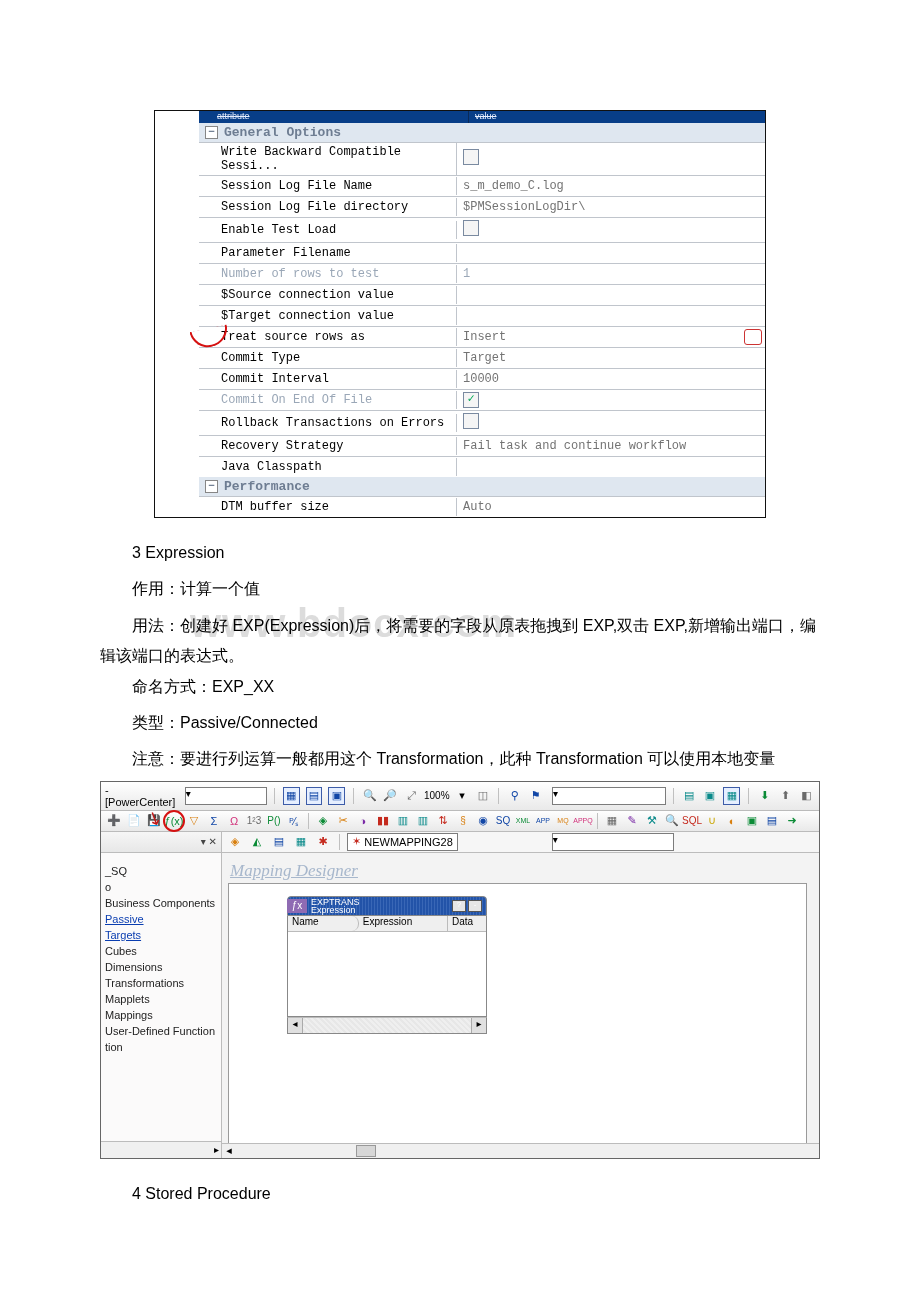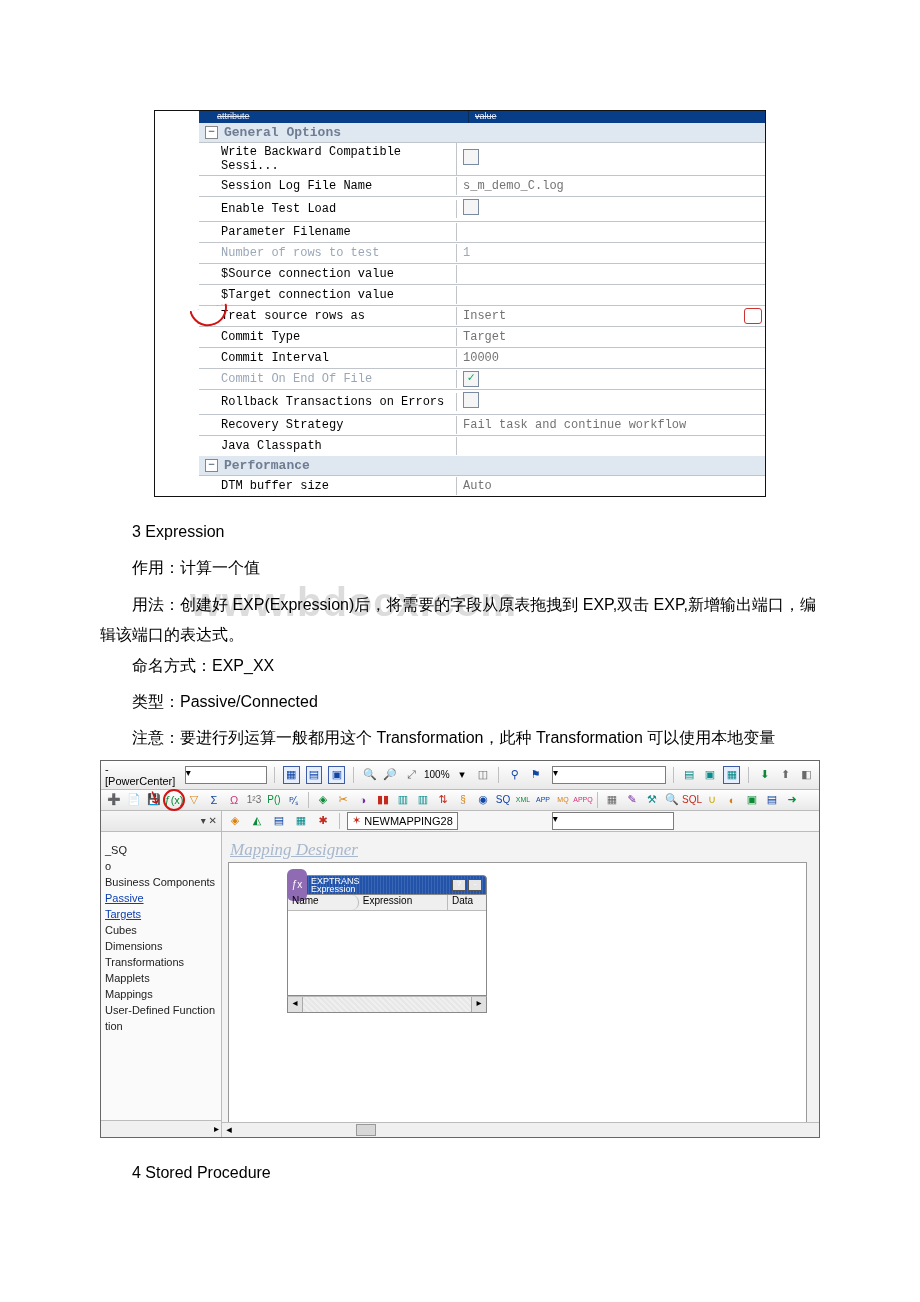--- a/index.html
+++ b/index.html
@@ -247,21 +247,21 @@
   }
   .win-title {
     background:#2253a8; color:#fff;
     display:flex; align-items:center; height:18px;
     border:1px solid #888;
     border-top-left-radius:4px; border-top-right-radius:4px;
     padding:0 4px;
     background-image: repeating-linear-gradient(90deg,#2253a8 0,#2253a8 2px,#3967b6 2px,#3967b6 3px);
   }
   .win-icon {
-    width:20px; height:32px; background:#8f6bb3; border-radius:6px;
+    width:20px; height:14px; background:#8f6bb3; border-radius:0;
     margin:-1px 4px -1px -5px; display:flex; align-items:center; justify-content:center;
   }
   .win-tt { flex:1; display:flex; flex-direction:column; line-height:8px; font-size:9px;}
   .win-btns { display:flex; gap:2px;}
   .win-btn { width:12px; height:10px; background:#e6e6e6; border:1px solid #555; font-size:8px; text-align:center; line-height:8px;}
   .win-body {
     border:1px solid #888; border-top:none; background:#fff;
     height:100px;
   }
   .win-head {
@@ -302,20 +302,24 @@
       <span>General Options</span>
     </div>
     <div id="prop-rows">
         <div class="prop-row">
           <div class="attr" style="position: relative;">Write Backward Compatible Sessi...</div>
           <div class="val"><span class="chk"></span></div>
         </div>
         <div class="prop-row">
           <div class="attr" style="position: relative;">Session Log File Name</div>
           <div class="val">s_m_demo_C.log</div>
+        </div>
+        <div class="prop-row">
+          <div class="attr" style="position: relative;">Session Log File directory</div>
+          <div class="val">$PMSessionLogDir\</div>
         </div>
         <div class="prop-row">
           <div class="attr" style="position: relative;">Enable Test Load</div>
           <div class="val"><span class="chk"></span></div>
         </div>
         <div class="prop-row">
           <div class="attr" style="position: relative;">Parameter Filename</div>
           <div class="val"></div>
         </div>
         <div class="prop-row disabled">

